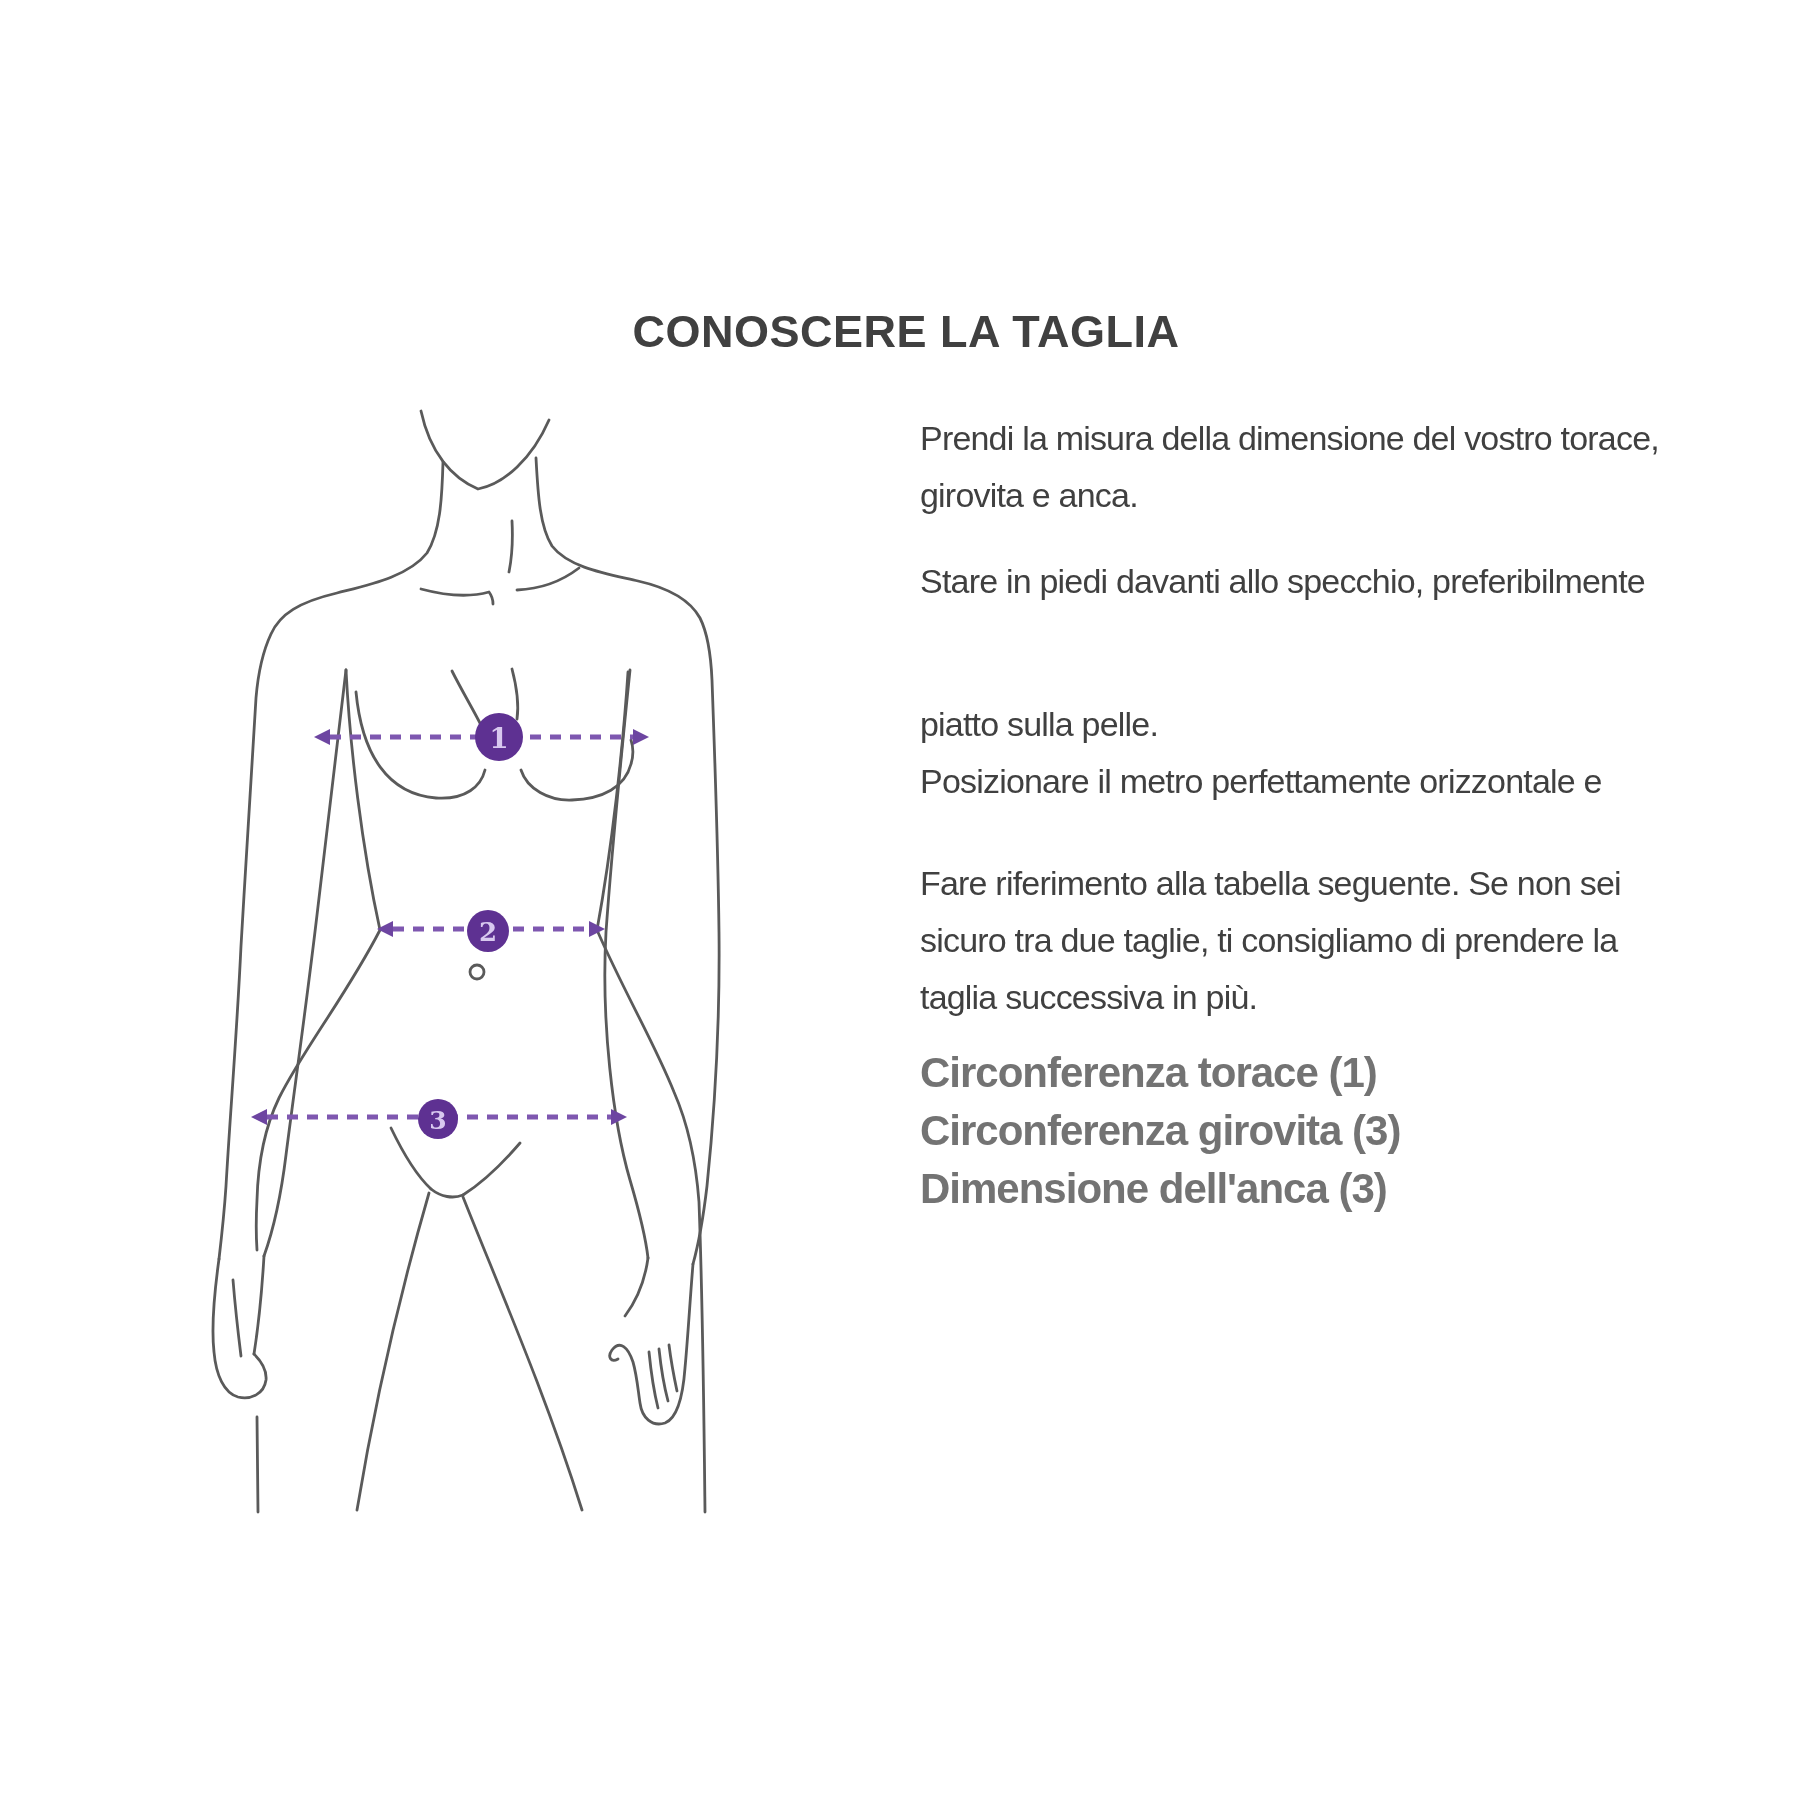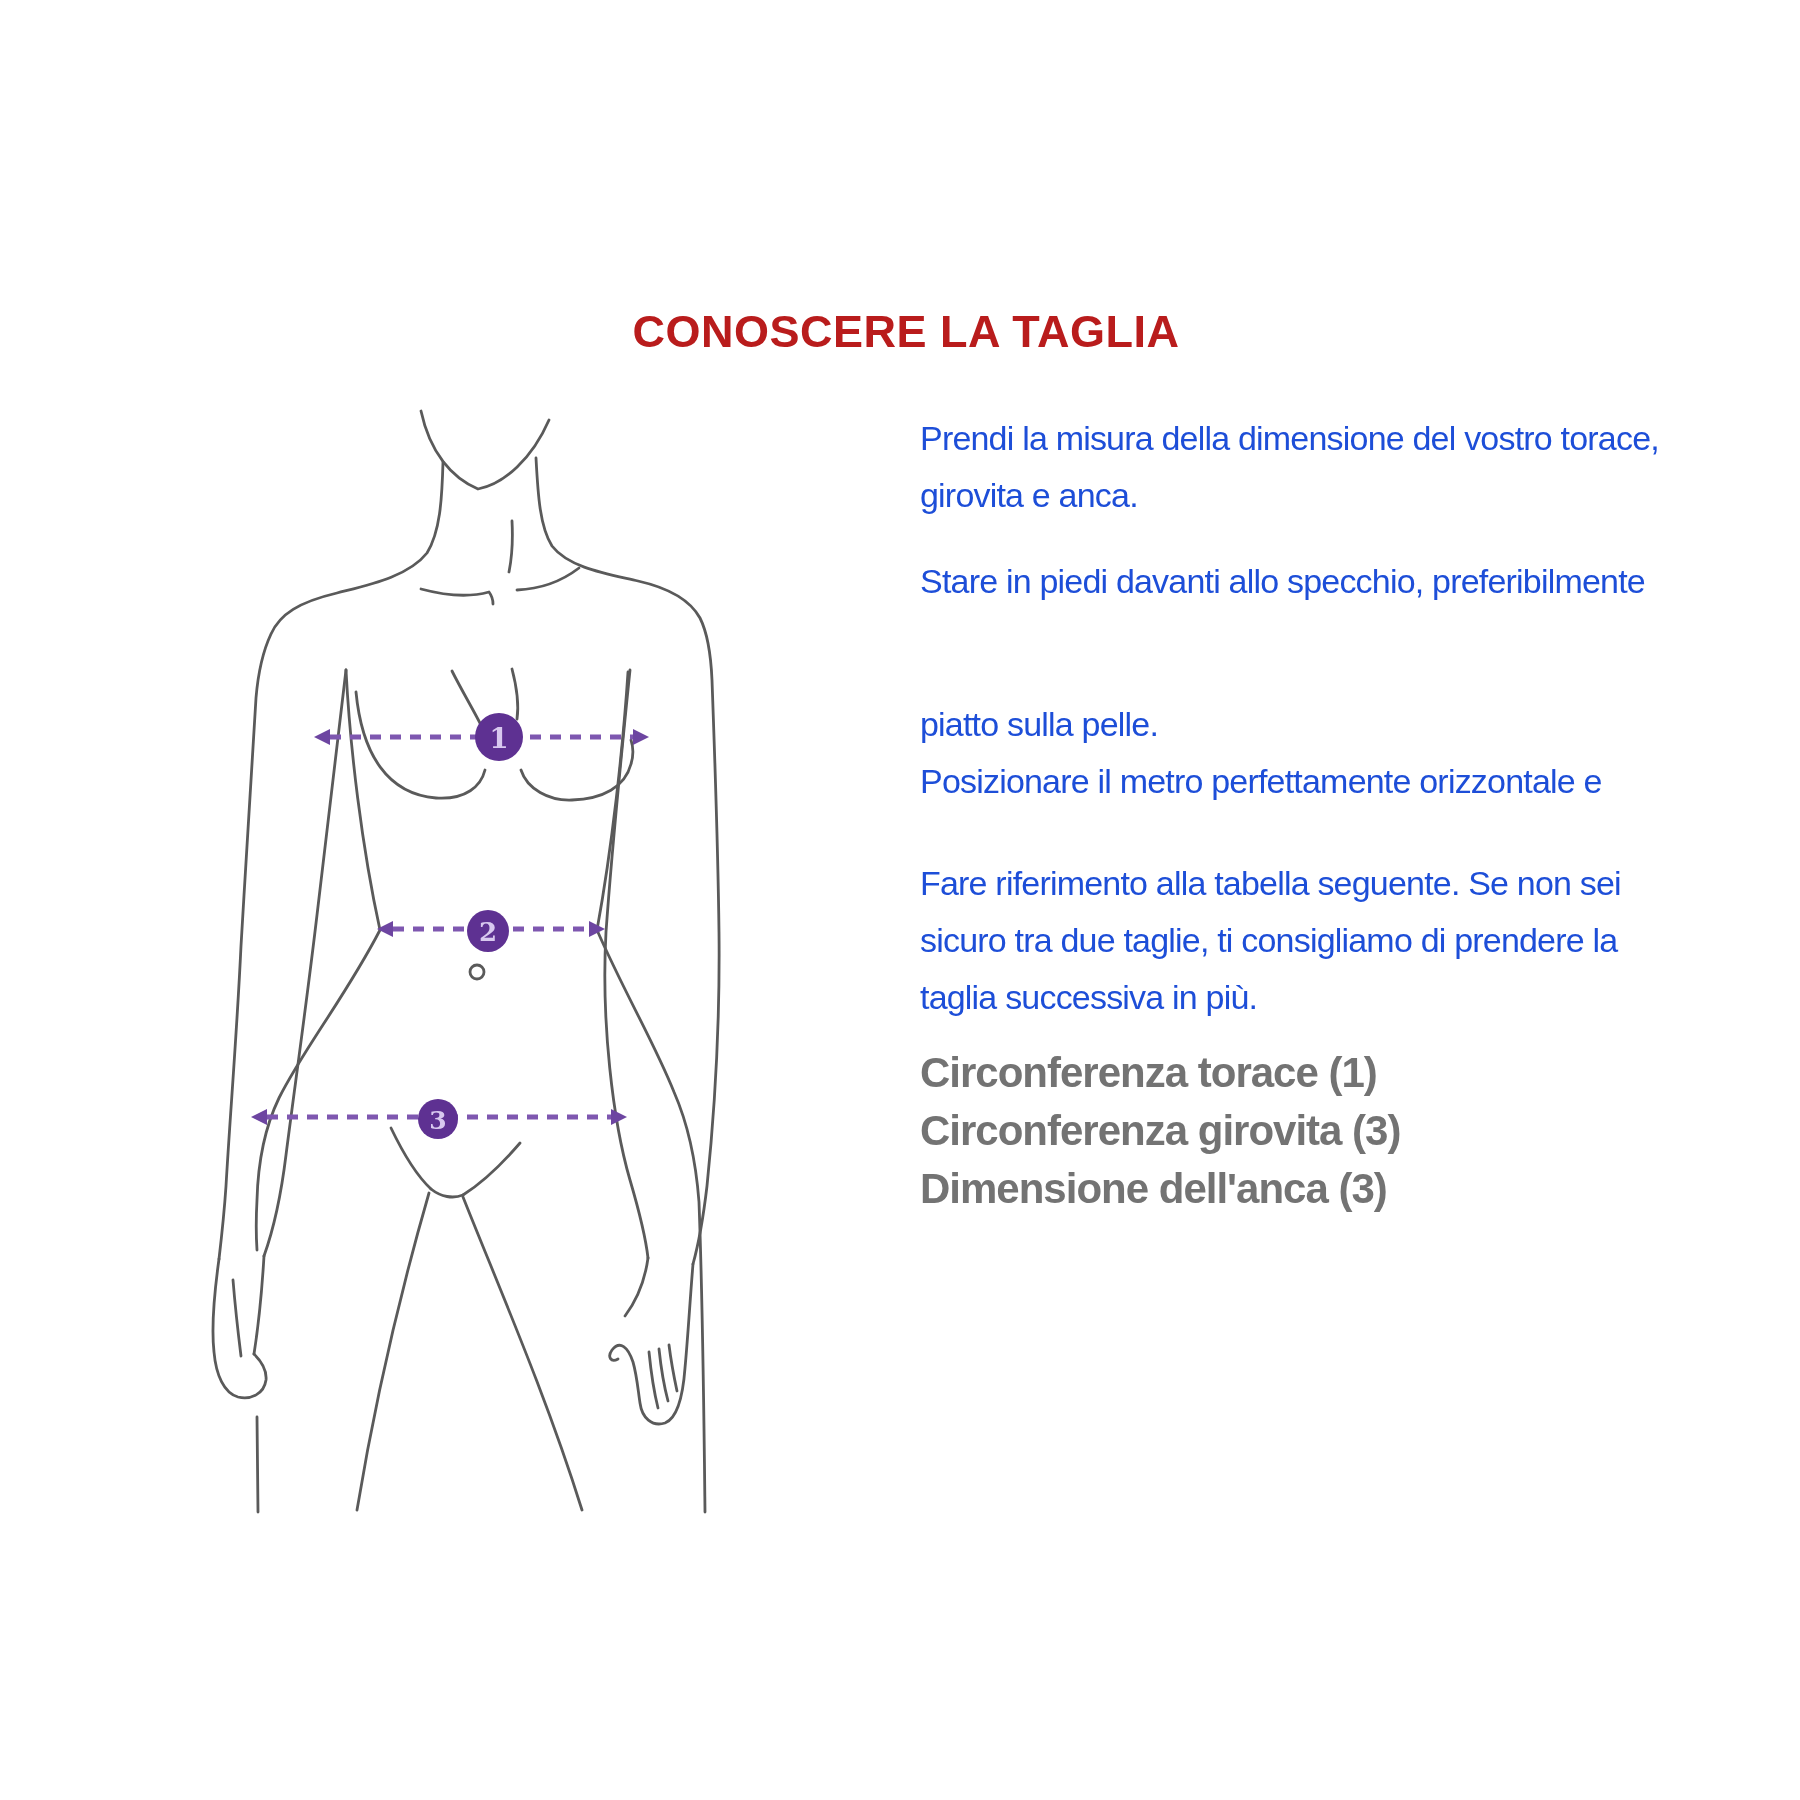--- a/index.html
+++ b/index.html
@@ -27,39 +27,39 @@
   .page-title {
     position: absolute;
     left: 456px;
     top: 306px;
     width: 900px;
     margin: 0;
     text-align: center;
     font-size: 45px;
     font-weight: 800;
     letter-spacing: 0.5px;
-    color: #b91c1c;
+    color: #404040;
     white-space: nowrap;
   }
   .instructions {
     position: absolute;
     left: 920px;
     top: 0;
     width: 880px;
   }
   .para {
     position: absolute;
     left: 0;
     width: 880px;
   }
   .para .line {
     font-size: 34px;
     line-height: 57px;
     letter-spacing: -0.8px;
-    color: #1d4ed8;
+    color: #404040;
     white-space: nowrap;
   }
   .para-1 { top: 410px; }
   .para-2 { top: 553px; }
   .para-3 { top: 696px; }
   .para-4 { top: 855px; }
   .legend {
     position: absolute;
     left: 920px;
     top: 1044px;

